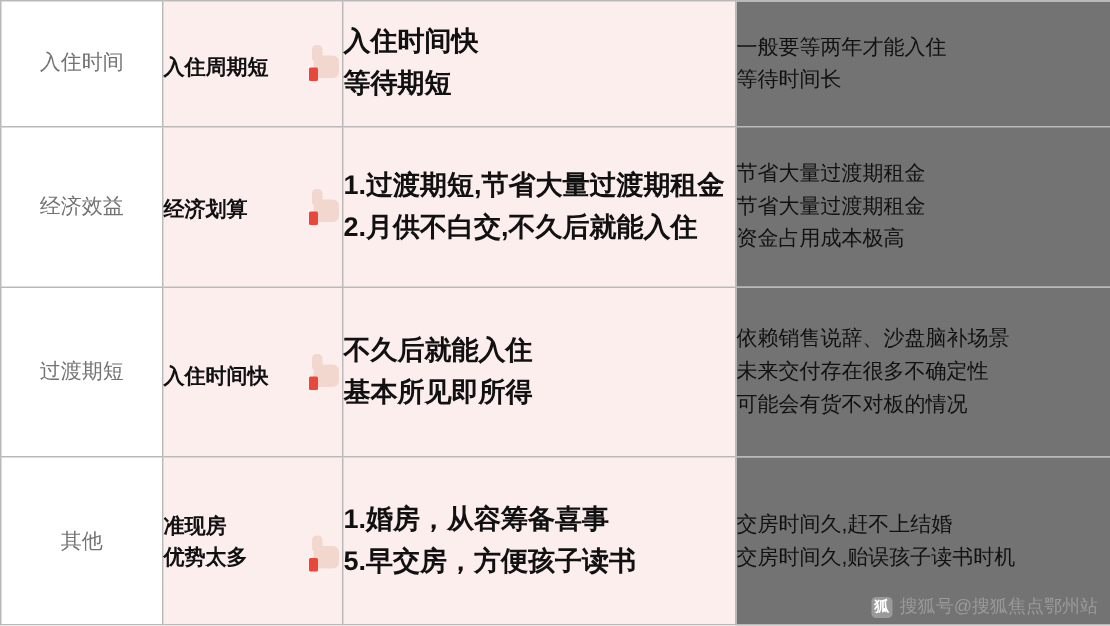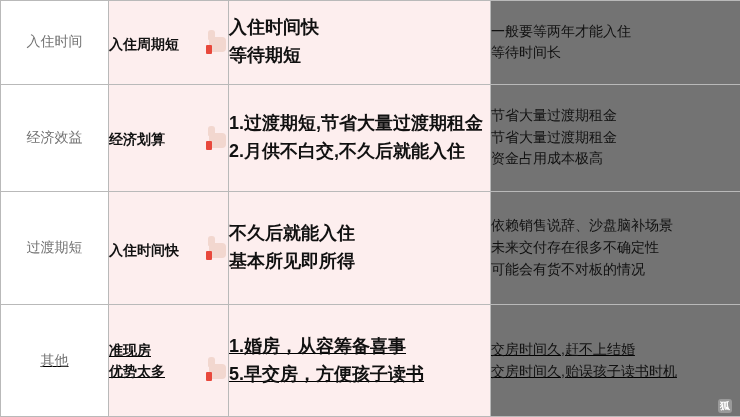--- a/index.html
+++ b/index.html
@@ -247,21 +247,21 @@
         </td>
         <td class="right-cell">
           <div class="lines">
             <span>依赖销售说辞、沙盘脑补场景</span>
             <span>未来交付存在很多不确定性</span>
             <span>可能会有货不对板的情况</span>
           </div>
         </td>
       </tr>
 
-      <tr style="height:96px;text-decoration:underline;">
+      <tr style="height:96px;">
         <td class="dim-cell">其他</td>
         <td class="tag-cell">
           <div class="tag-inner">
             <span class="tag-text">准现房
 优势太多</span>
             <span class="thumb">
               <span class="up"></span>
                 <span class="palm"></span>
                 <span class="cuff"></span>
             </span>
@@ -278,14 +278,15 @@
             <span>交房时间久,赶不上结婚</span>
             <span>交房时间久,贻误孩子读书时机</span>
           </div>
         </td>
       </tr>
     </tbody>
   </table>
 
   <div class="watermark">
     <span class="wm-badge">狐</span>
+    <span>搜狐号@搜狐焦点鄂州站</span>
   </div>
 </div>
 
 </body></html>

